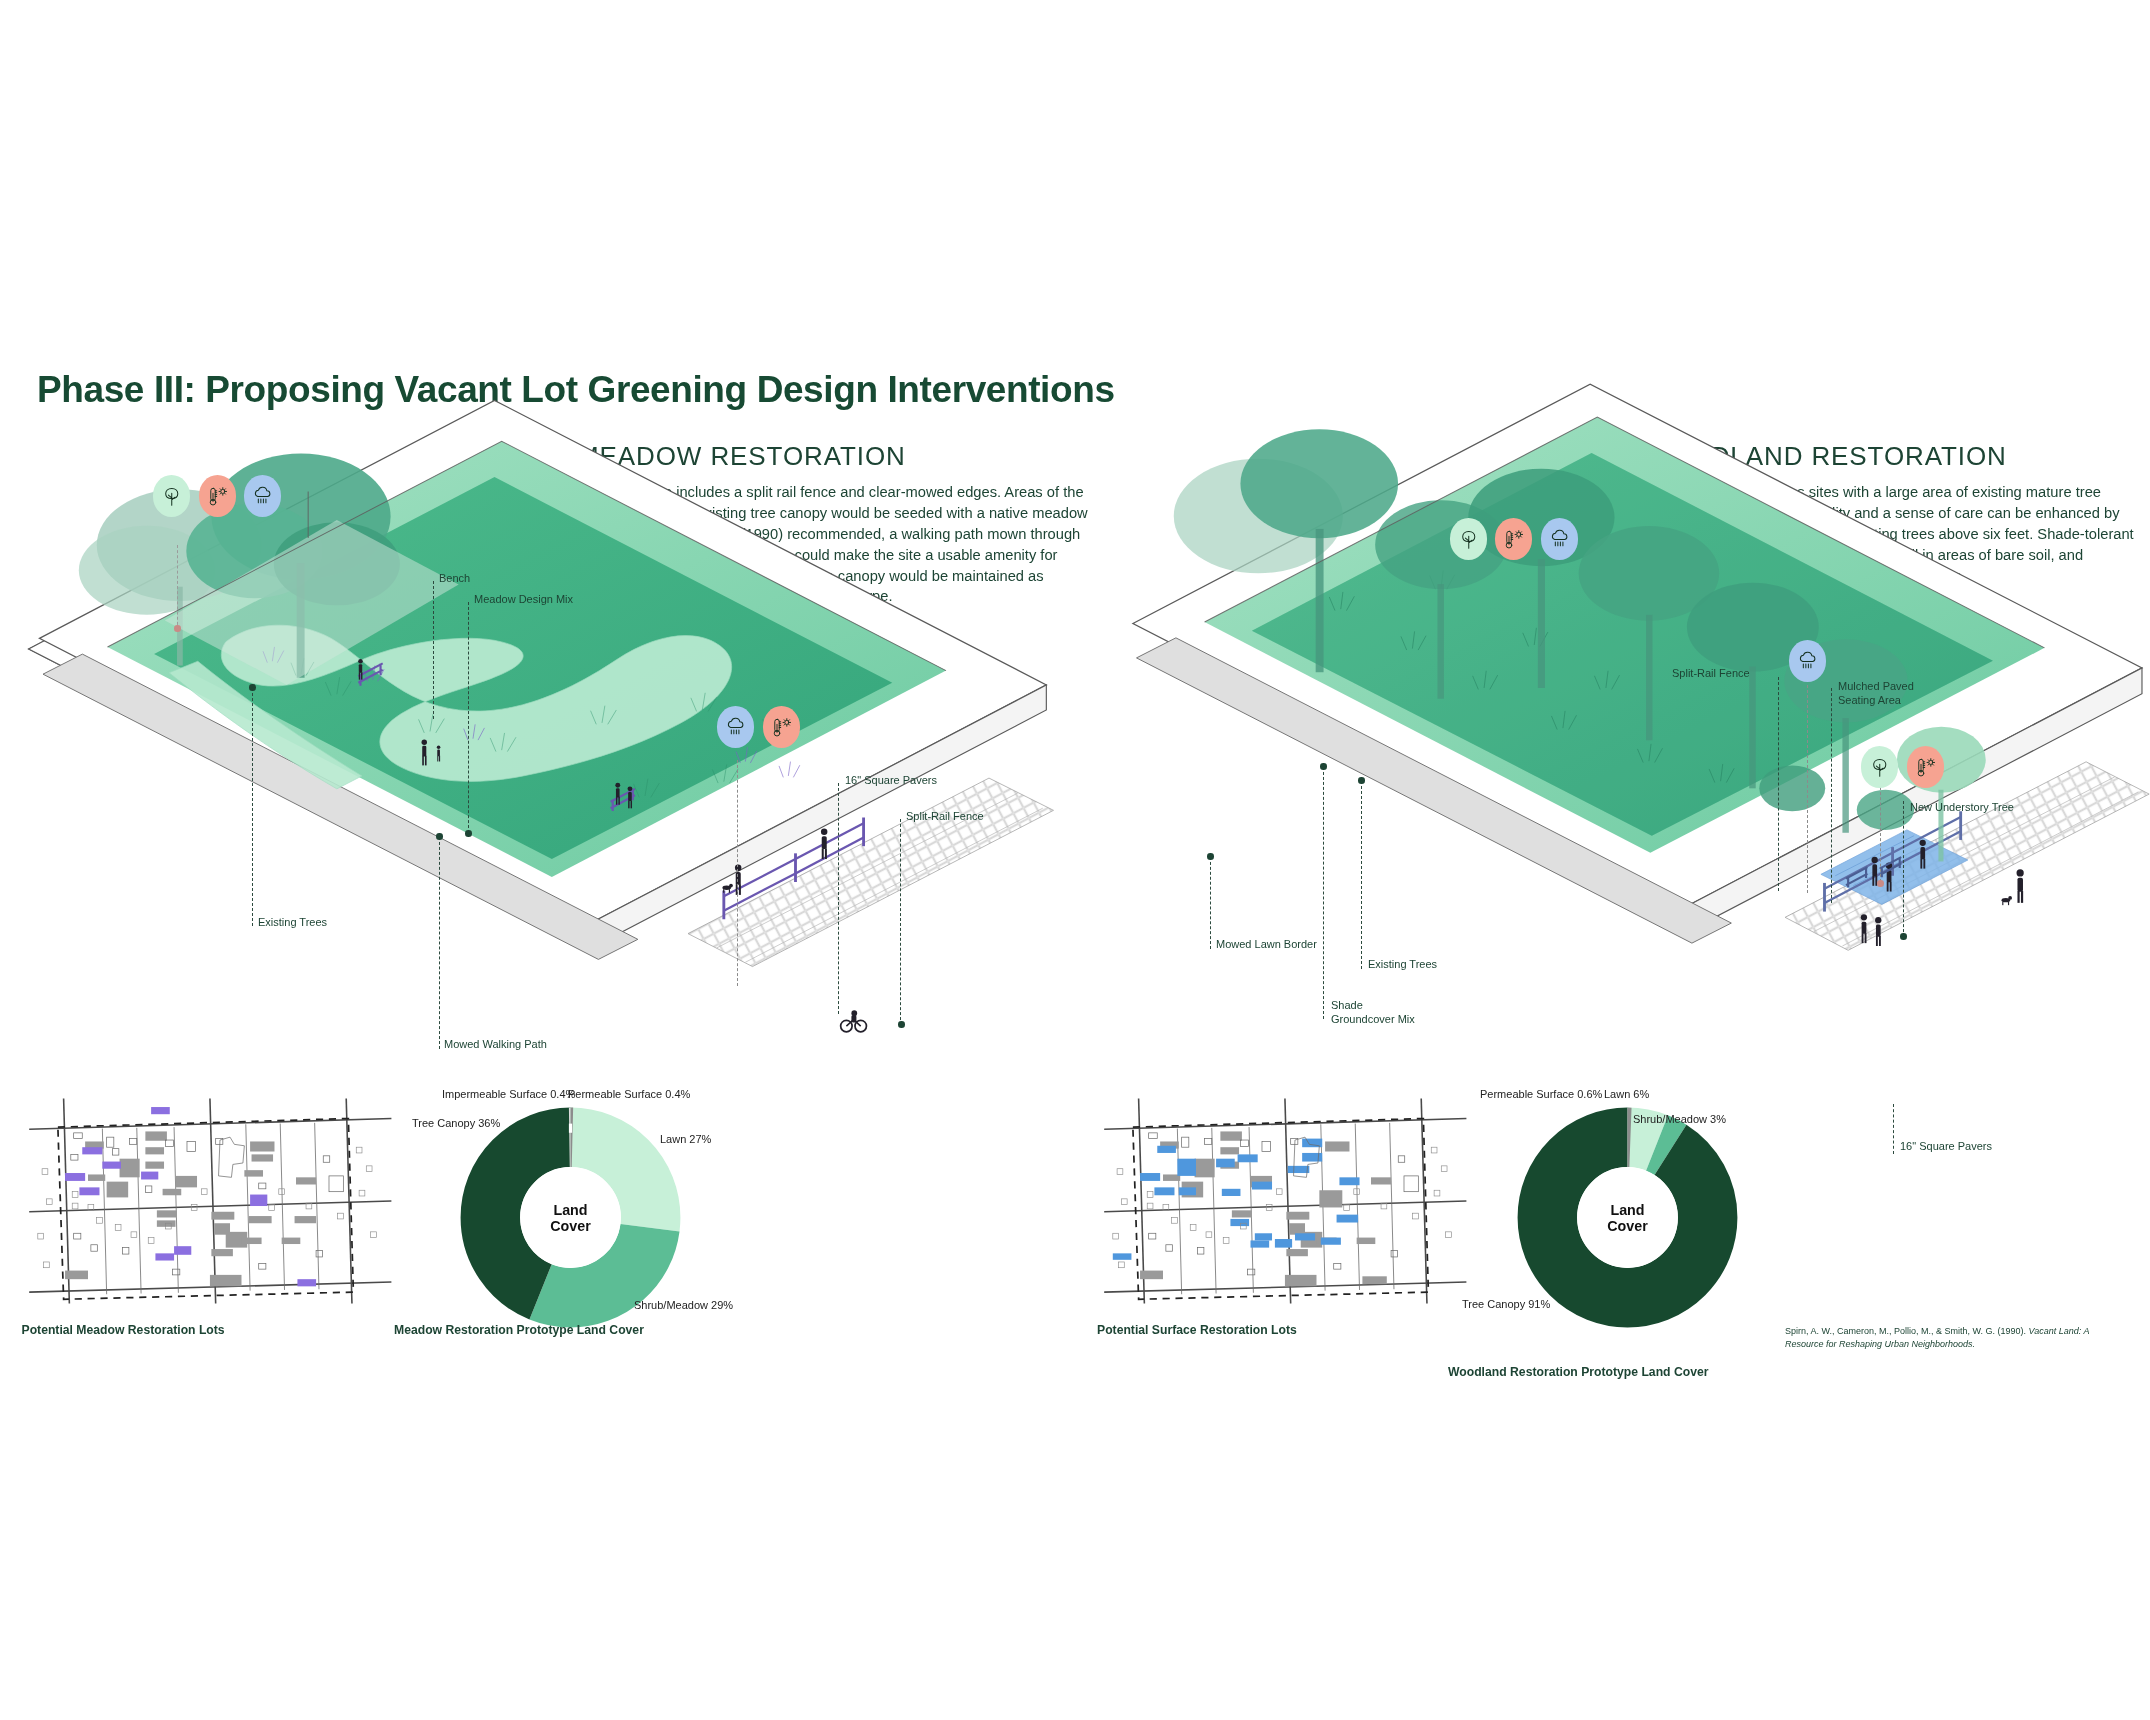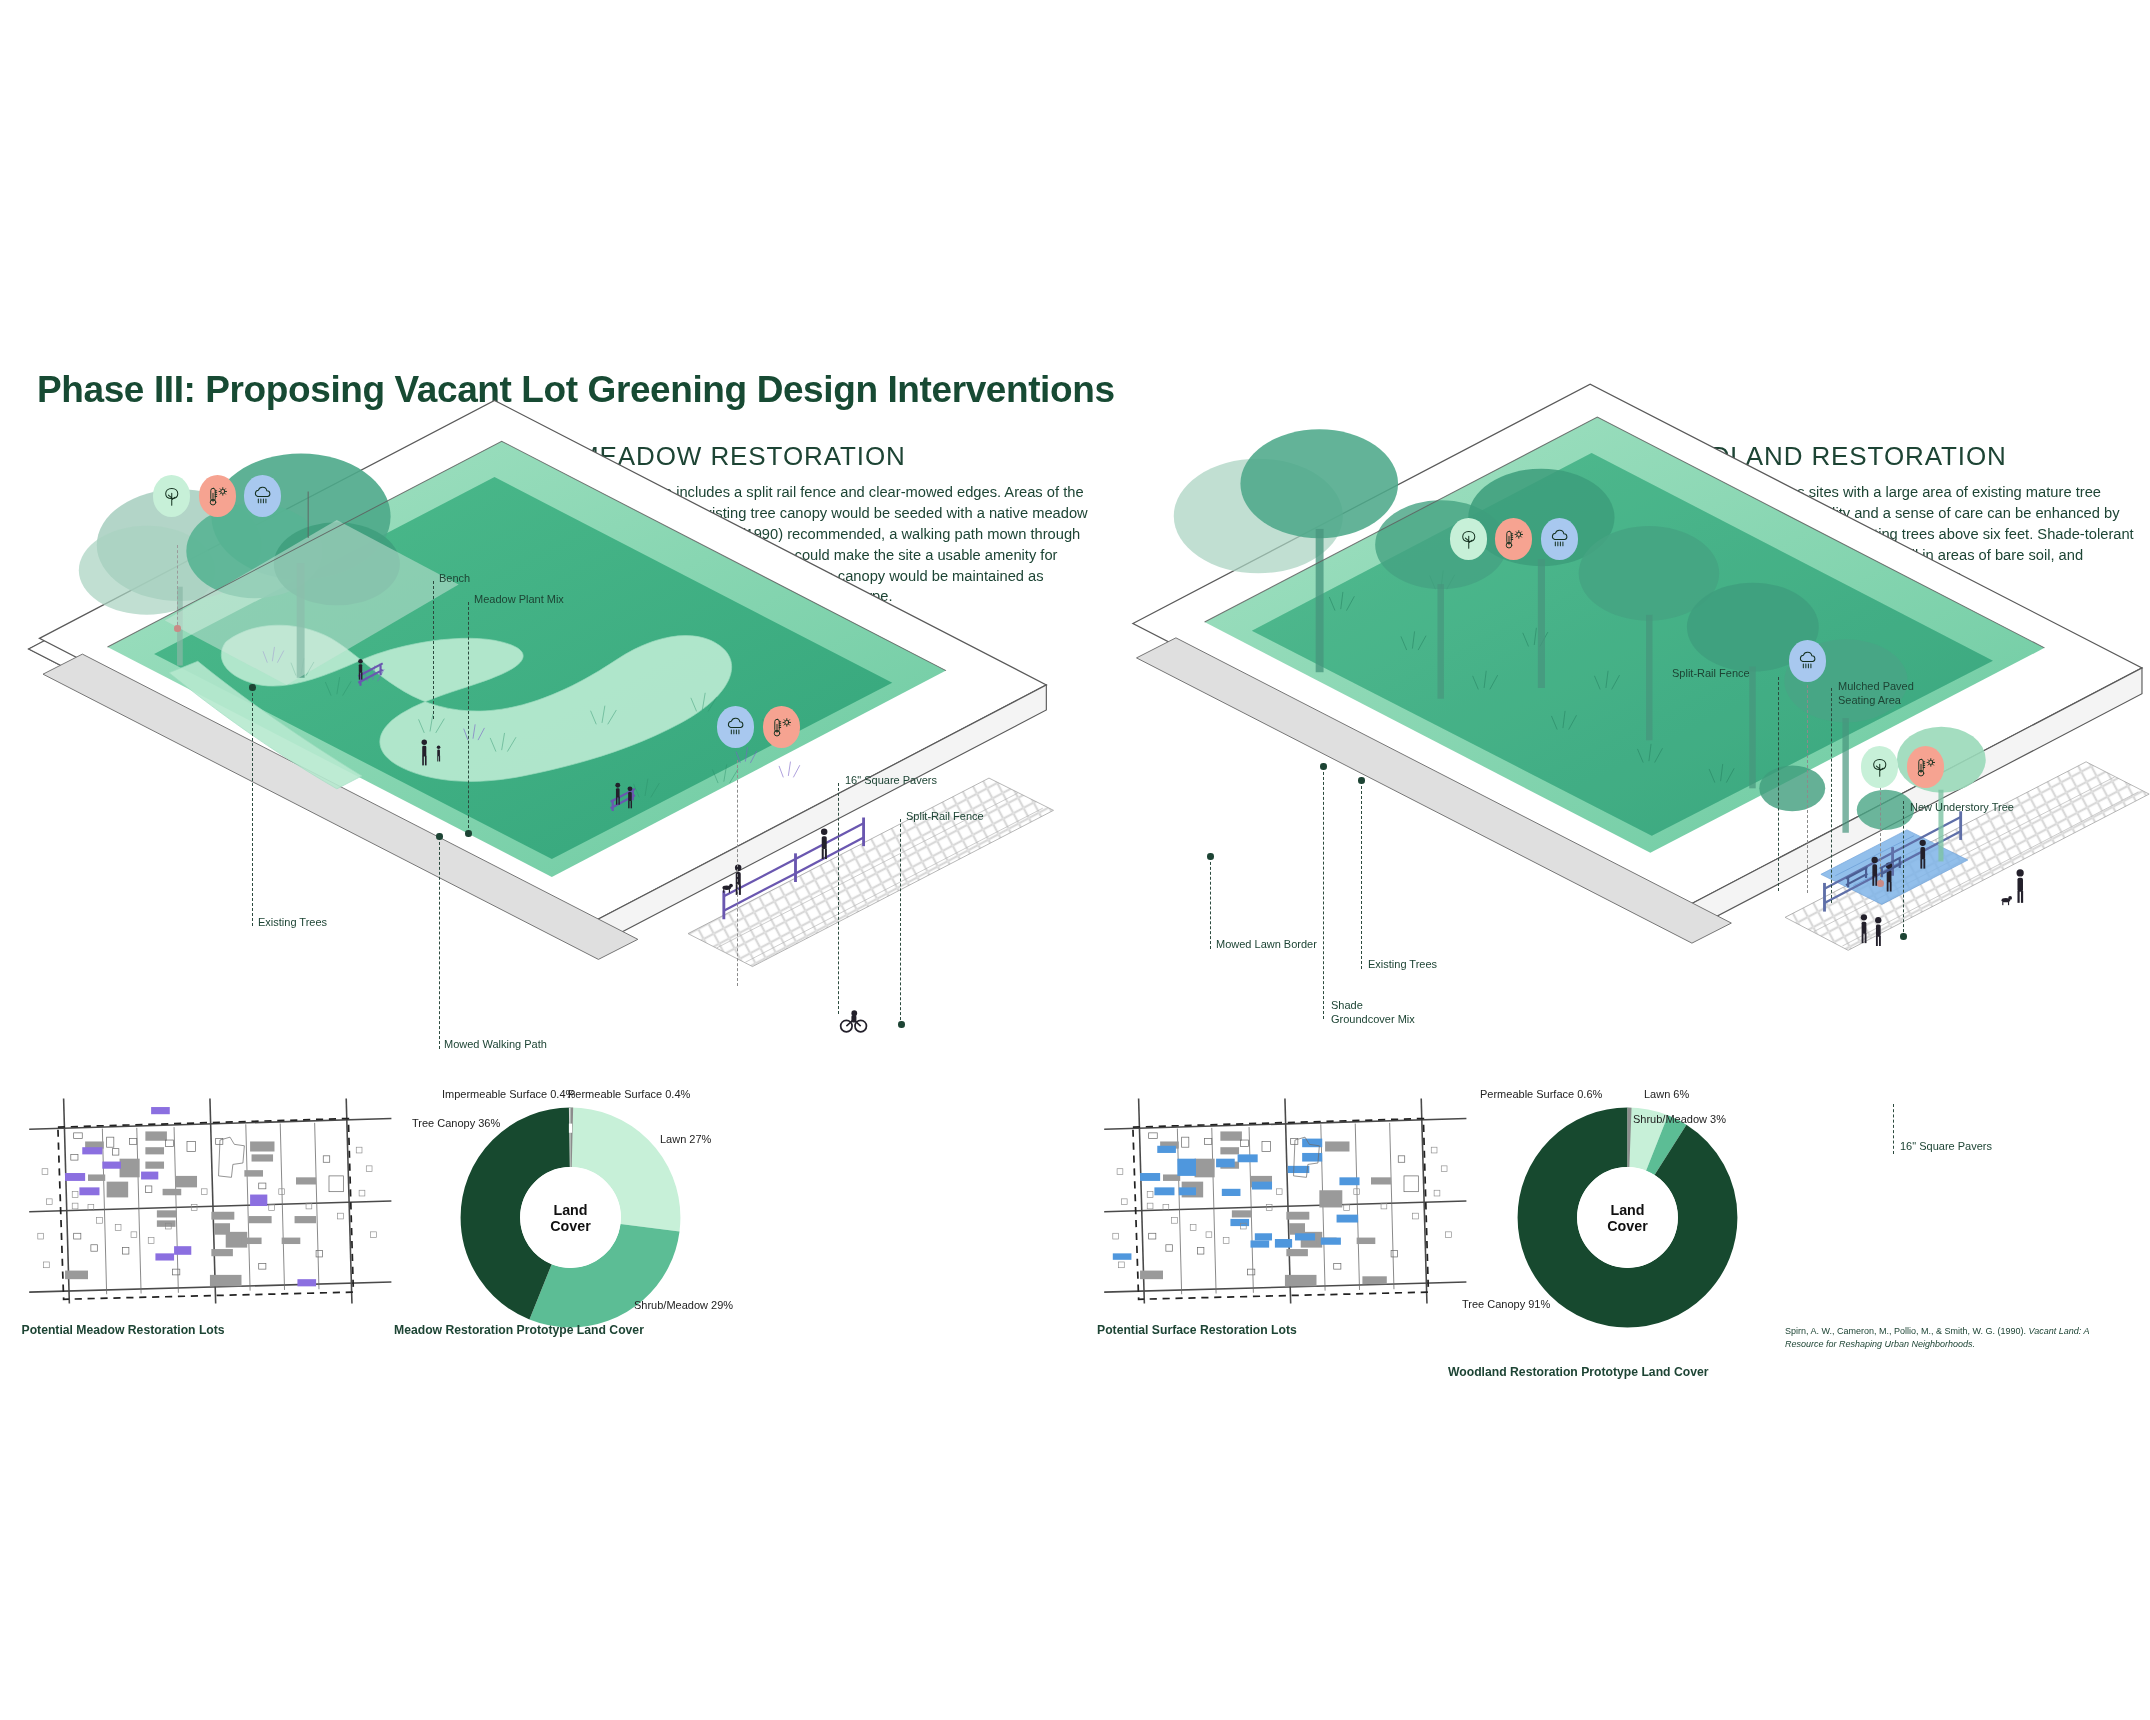--- a/index.html
+++ b/index.html
@@ -237,21 +237,21 @@
   </svg>
 </div>
 
 <div class="dashline" style="left:177px;top:545px;height:85px;border-left-color:#9b9b9b;"></div>
 <div class="dotmark rose" style="left:174px;top:625px;"></div>
 
 <div class="dashline" style="left:433px;top:581px;height:138px;"></div>
 <div class="leader" style="left:439px;top:572px;">Bench</div>
 
 <div class="dashline" style="left:468px;top:602px;height:231px;"></div>
-<div class="leader" style="left:474px;top:593px;">Meadow Plant Mix</div>
+<div class="leader" style="left:474px;top:593px;">Meadow Design Mix</div>
 <div class="dotmark" style="left:465px;top:830px;"></div>
 
 <div class="dashline" style="left:252px;top:688px;height:238px;"></div>
 <div class="leader" style="left:258px;top:916px;">Existing Trees</div>
 <div class="dotmark" style="left:249px;top:684px;"></div>
 
 <div class="dashline" style="left:439px;top:837px;height:212px;"></div>
 <div class="leader" style="left:444px;top:1038px;">Mowed Walking Path</div>
 <div class="dotmark" style="left:436px;top:833px;"></div>
 
@@ -779,21 +779,21 @@
 
       <circle cx="50" cy="50" r="35" stroke="#17492f" stroke-dasharray="200.12 19.79" stroke-dashoffset="-19.79"></circle>
 
       <circle cx="50" cy="50" r="35" stroke="#8c8c8c" stroke-dasharray="1.32 218.59" stroke-dashoffset="-219.91"></circle>
     </g>
     <circle cx="50" cy="50" r="22" fill="#ffffff"></circle>
   </svg>
   <div class="donut-center">Land<br>Cover</div>
 </div>
 <div class="slice-label" style="left:1480px;top:1088px;">Permeable Surface 0.6%</div>
-<div class="slice-label" style="left:1604px;top:1088px;margin-left:40px;">Lawn 6%</div>
+<div class="slice-label" style="left:1604px;top:1088px;">Lawn 6%</div>
 <div class="slice-label" style="left:1633px;top:1113px;">Shrub/Meadow 3%</div>
 <div class="slice-label" style="left:1462px;top:1298px;">Tree Canopy 91%</div>
 <div class="caption" style="left:1448px;top:1365px;">Woodland Restoration Prototype Land Cover</div>
 
 <div id="citation">
   <span>Spirn, A. W., Cameron, M., Pollio, M., &amp; Smith, W. G. (1990). </span><span class="ital">Vacant Land: A Resource for Reshaping Urban Neighborhoods.</span>
 </div>
 
 
 </body></html>

